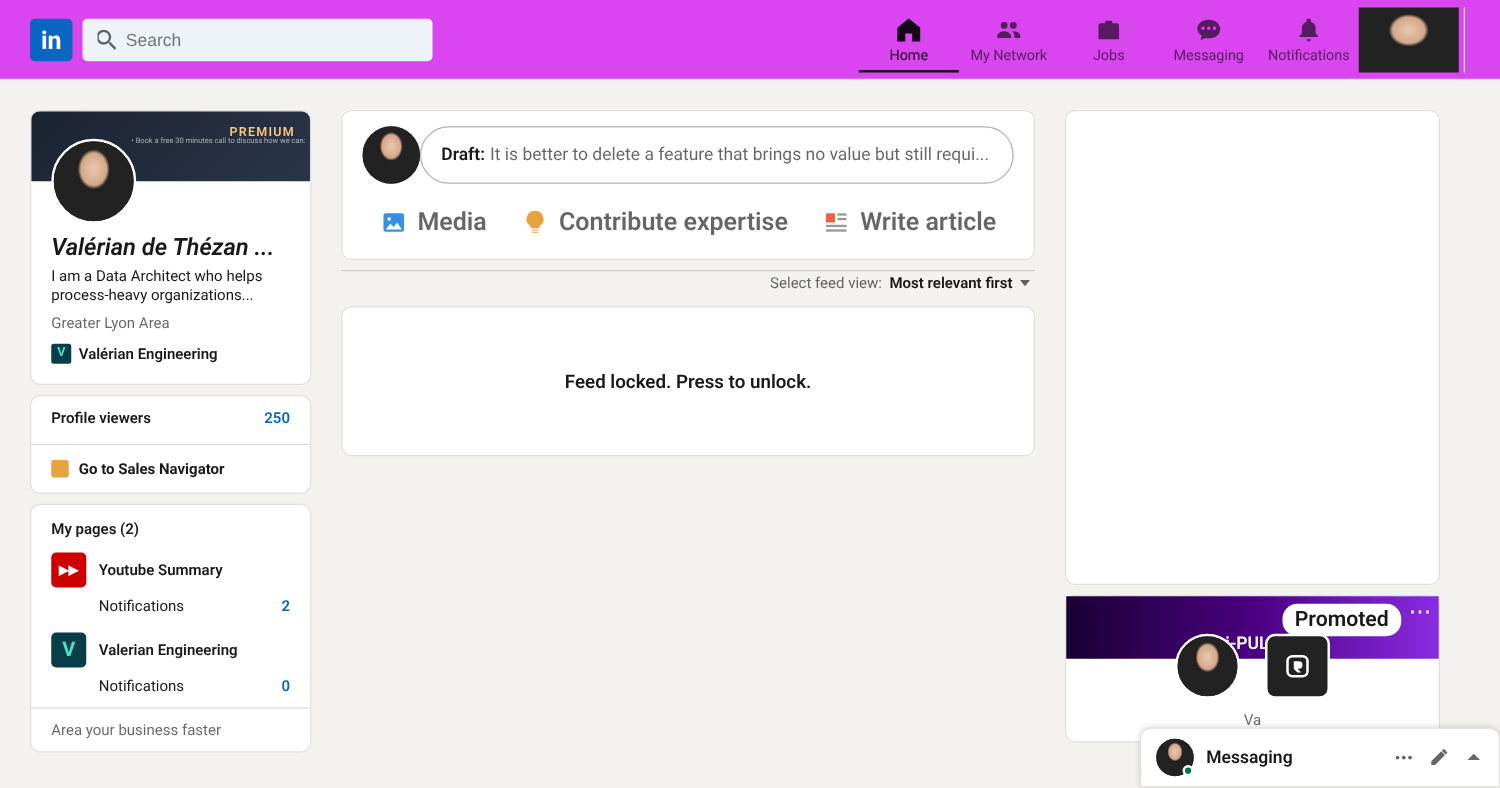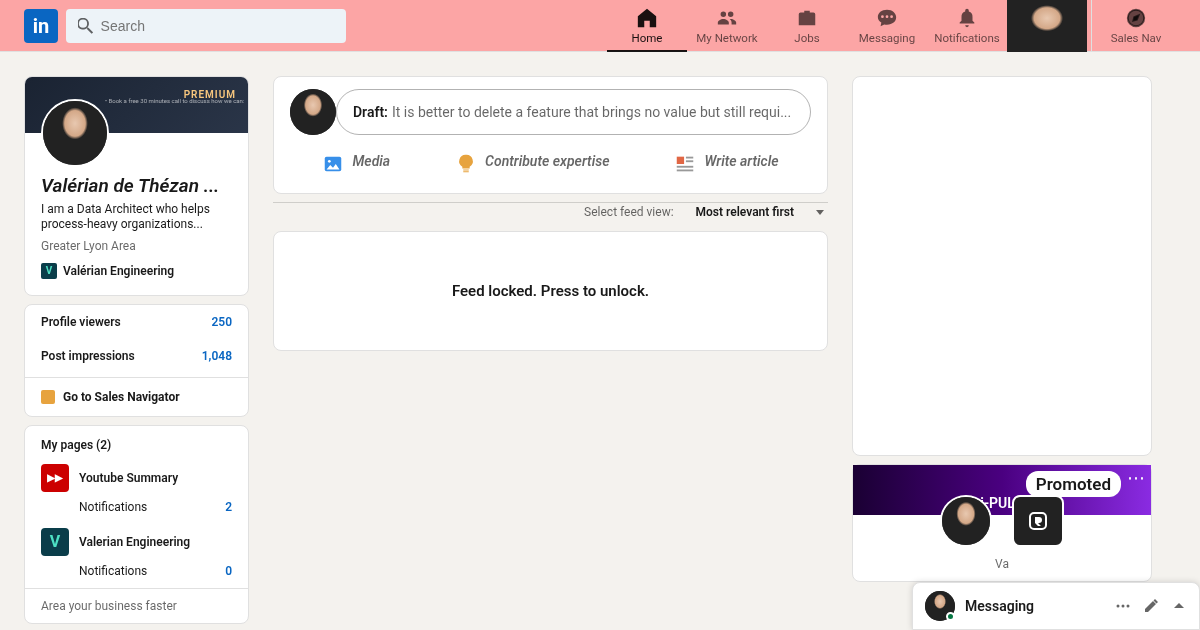--- a/index.html
+++ b/index.html
@@ -1,19 +1,19 @@
 <!DOCTYPE html>
 <html><head>
 <meta charset="utf-8">
 <style>
 * { margin: 0; padding: 0; box-sizing: border-box; }
 body { font-family: -apple-system, BlinkMacSystemFont, "Segoe UI", Roboto, sans-serif; background: #f4f2ee; width: 1200px; height: 630px; overflow: hidden; position: relative; color: rgba(0,0,0,0.9); }
 
 
-.header { height: 52px; background: #fca5a5; border-bottom: 1px solid #e0e0e0; display: flex; align-items: center; padding: 0 24px; }
+.header { height: 64px; background: #d946ef; border-bottom: 1px solid #e0e0e0; display: flex; align-items: center; padding: 0 24px; }
 .logo { width: 34px; height: 34px; background: #0a66c2; border-radius: 4px; display: flex; align-items: center; justify-content: center; color: #fff; font-weight: 700; font-size: 20px; margin-right: 8px; flex-shrink: 0; }
 .search { width: 280px; height: 34px; background: #edf3f8; border-radius: 4px; display: flex; align-items: center; padding: 0 12px; gap: 8px; }
 .search svg { width: 16px; height: 16px; fill: rgba(0,0,0,0.6); }
 .search input { border: none; background: transparent; outline: none; font-size: 14px; width: 100%; color: rgba(0,0,0,0.9); }
 .nav { display: flex; margin-left: auto; height: 52px; }
 .nav-item { display: flex; flex-direction: column; align-items: center; justify-content: center; width: 80px; height: 52px; cursor: pointer; position: relative; color: rgba(0,0,0,0.6); }
 .nav-item.active { color: rgba(0,0,0,0.9); }
 .nav-item.active::after { content: ''; position: absolute; bottom: 0; left: 0; right: 0; height: 2px; background: rgba(0,0,0,0.9); }
 .nav-item .icon { width: 22px; height: 22px; display: flex; align-items: center; justify-content: center; }
 .nav-item svg { width: 22px; height: 22px; fill: currentColor; }
@@ -61,25 +61,25 @@
 .page-notif .count { color: #0a66c2; font-weight: 600; }
 .pages-footer { border-top: 1px solid #e0e0e0; padding: 10px 16px; font-size: 12px; color: rgba(0,0,0,0.6); }
 
 
 .composer { padding: 12px 16px 8px; }
 .composer-top { display: flex; align-items: center; }
 .composer-avatar { width: 46px; height: 46px; border-radius: 50%; background: #333; overflow: hidden; flex-shrink: 0; position: relative; }
 .composer-input { flex: 1; height: 46px; border: 1px solid rgba(0,0,0,0.3); border-radius: 30px; padding: 0 16px; display: flex; align-items: center; font-size: 14px; color: rgba(0,0,0,0.6); overflow: hidden; white-space: nowrap; text-overflow: ellipsis; }
 .draft-prefix { font-weight: 600; color: rgba(0,0,0,0.9); margin-right: 4px; }
 .composer-actions { display: flex; justify-content: space-around; margin-top: 8px; }
-.comp-action { display: flex; align-items: flex-start; gap: 8px; padding: 10px 12px; font-size: 14px; font-weight: 600; color: rgba(0,0,0,0.6); cursor: pointer; border-radius: 4px; font-style: italic; }
+.comp-action { display: flex; align-items: flex-end; gap: 8px; padding: 10px 12px; font-size: 20px; font-weight: 600; color: rgba(0,0,0,0.6); cursor: pointer; border-radius: 4px; }
 .comp-action svg { width: 22px; height: 22px; }
 
 
-.feed-select { display: flex; justify-content: flex-end; align-items: center; gap: 22px; font-size: 12px; padding: 0 4px 4px; color: rgba(0,0,0,0.6); border-top: 1px solid rgba(0,0,0,0.15); margin: 8px 0 8px; padding-top: 2px; }
+.feed-select { display: flex; justify-content: flex-end; align-items: center; gap: 6px; font-size: 12px; padding: 0 4px 4px; color: rgba(0,0,0,0.6); border-top: 1px solid rgba(0,0,0,0.15); margin: 8px 0 8px; padding-top: 2px; }
 .feed-select-line { flex: 1; }
 .feed-select span.val { color: rgba(0,0,0,0.9); font-weight: 600; }
 
 
 .locked { padding: 50px; text-align: center; font-size: 15px; font-weight: 600; color: rgba(0,0,0,0.9); }
 
 
 .right-ad { height: 380px; }
 .promoted-card { position: relative; overflow: visible; }
 .promo-cover { height: 50px; background: linear-gradient(90deg, #1a0033 0%, #4a0080 50%, #8a2be2 100%); position: relative; }
@@ -154,29 +154,20 @@
     <div class="nav-item">
       <div class="nav-avatar">
           <div class="avatar-face"></div>
         </div>
       <span class="nav-label">
           <span>Me</span> 
           <span class="caret"></span>
         </span>
     </div>
     <div class="nav-sep"></div>
-    <div class="nav-item">
-      <span class="icon">
-          <svg viewBox="0 0 24 24" fill="none" stroke="currentColor" stroke-width="2">
-            <circle cx="12" cy="12" r="9"></circle>
-            <path d="M15 9l-6 6M15 9l-2 5-4 1 1-4 5-2z" fill="currentColor"></path>
-          </svg>
-        </span>
-      <span class="nav-label">Sales Nav</span>
-    </div>
   </div>
 </div>
 
 <div class="main">
 
   <div class="left-col">
     <div class="card">
       <div class="cover">
         <span class="premium-badge">PREMIUM</span>
         <div class="cover-text">• Book a free 30 minutes call to discuss how we can:</div>
@@ -192,24 +183,20 @@
           <div class="company-logo">V</div>
           <span>Valérian Engineering</span>
         </div>
       </div>
     </div>
 
     <div class="card">
       <div class="stat-row">
         <span class="label">Profile viewers</span>
         <span class="value">250</span>
-      </div>
-      <div class="stat-row">
-        <span class="label">Post impressions</span>
-        <span class="value">1,048</span>
       </div>
       <div class="sales-nav">
         <div class="sales-icon"></div>
         <span>Go to Sales Navigator</span>
       </div>
     </div>
 
     <div class="card">
       <div class="pages-title">My pages (2)</div>
       <div class="page-row">

